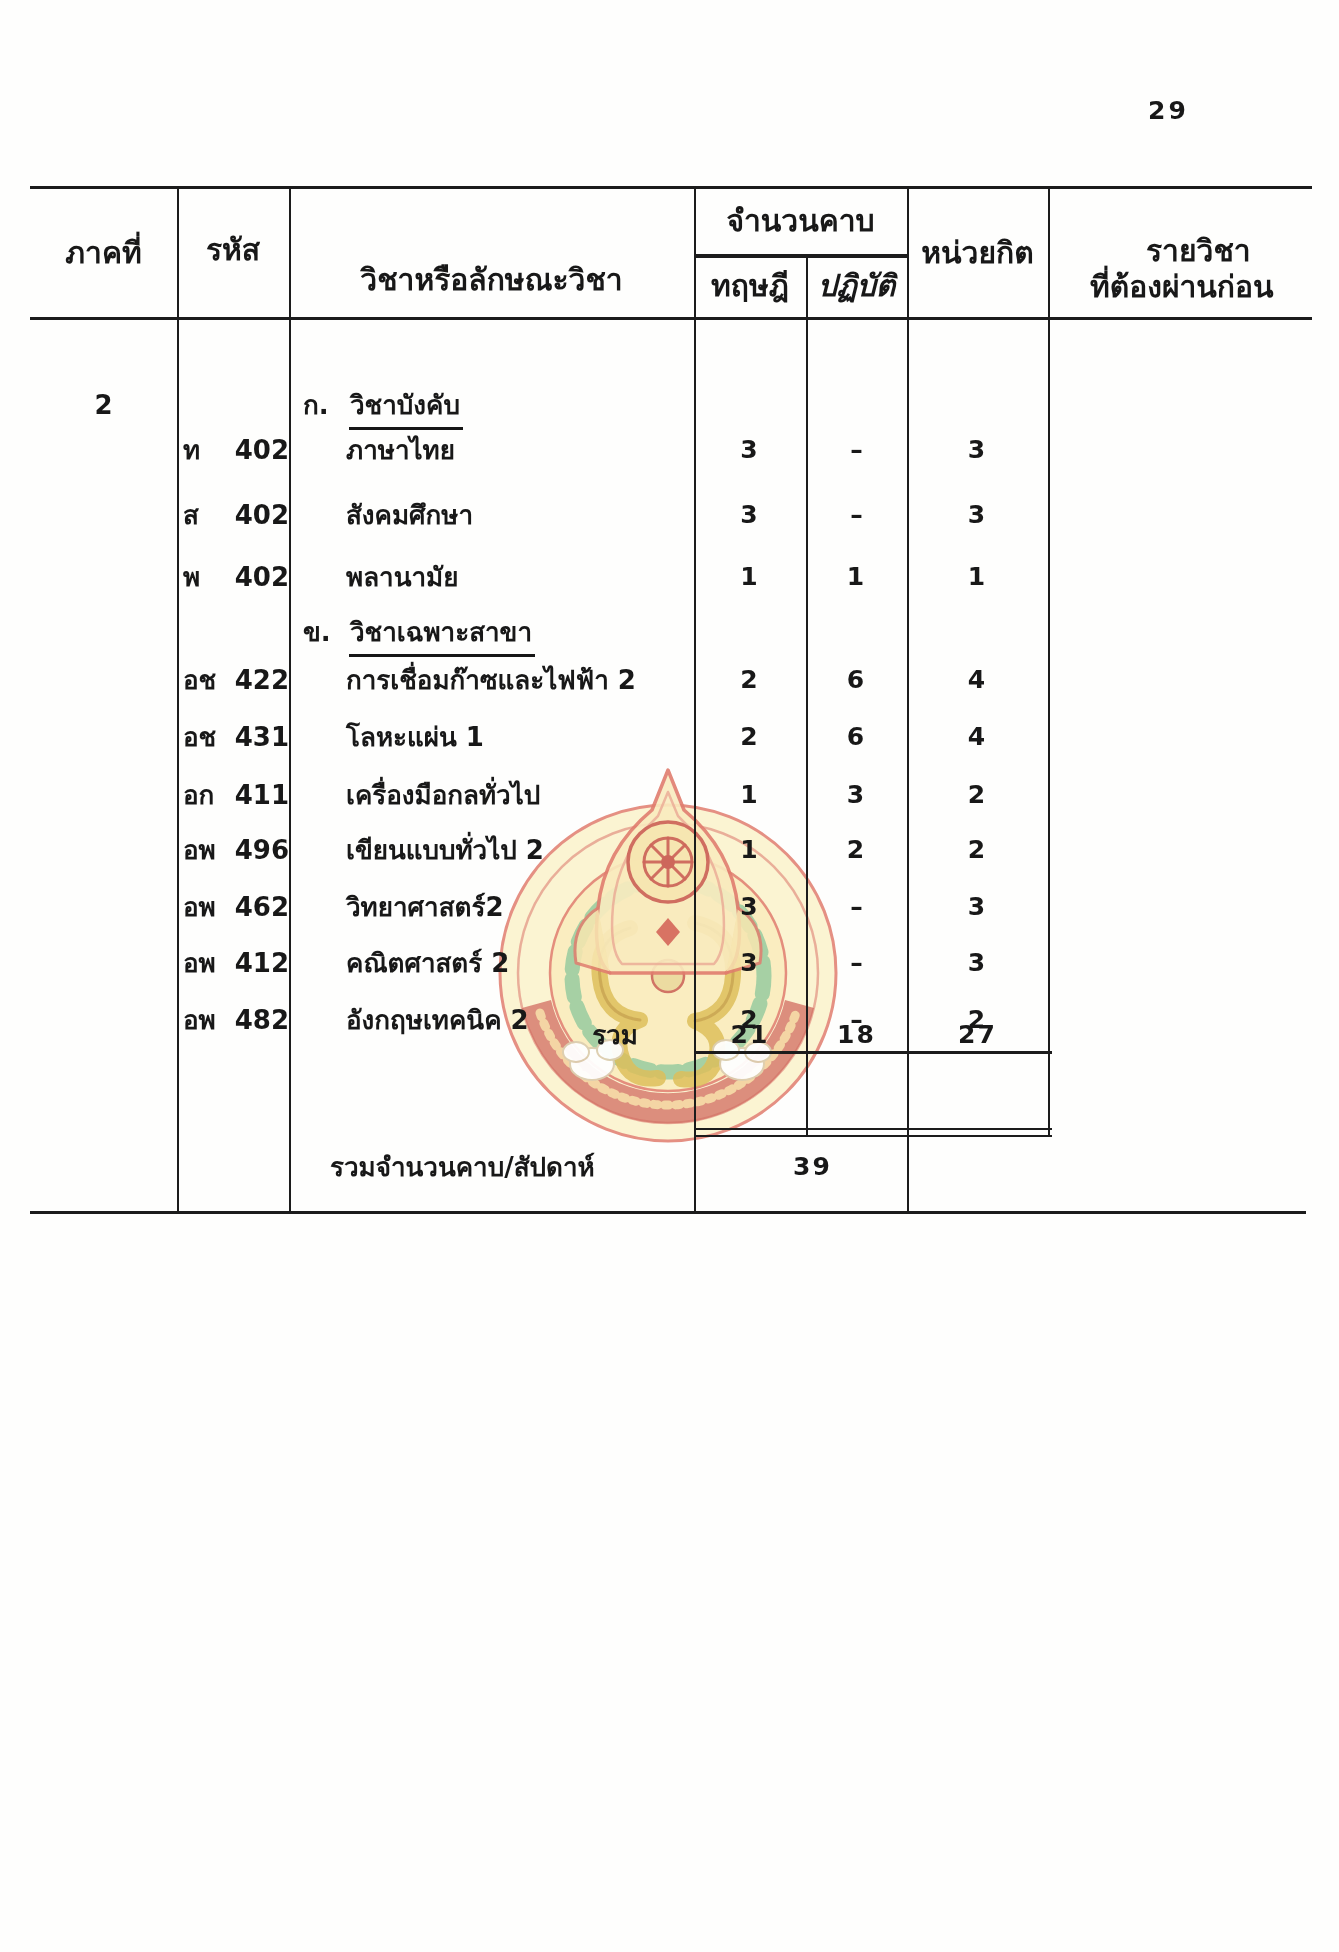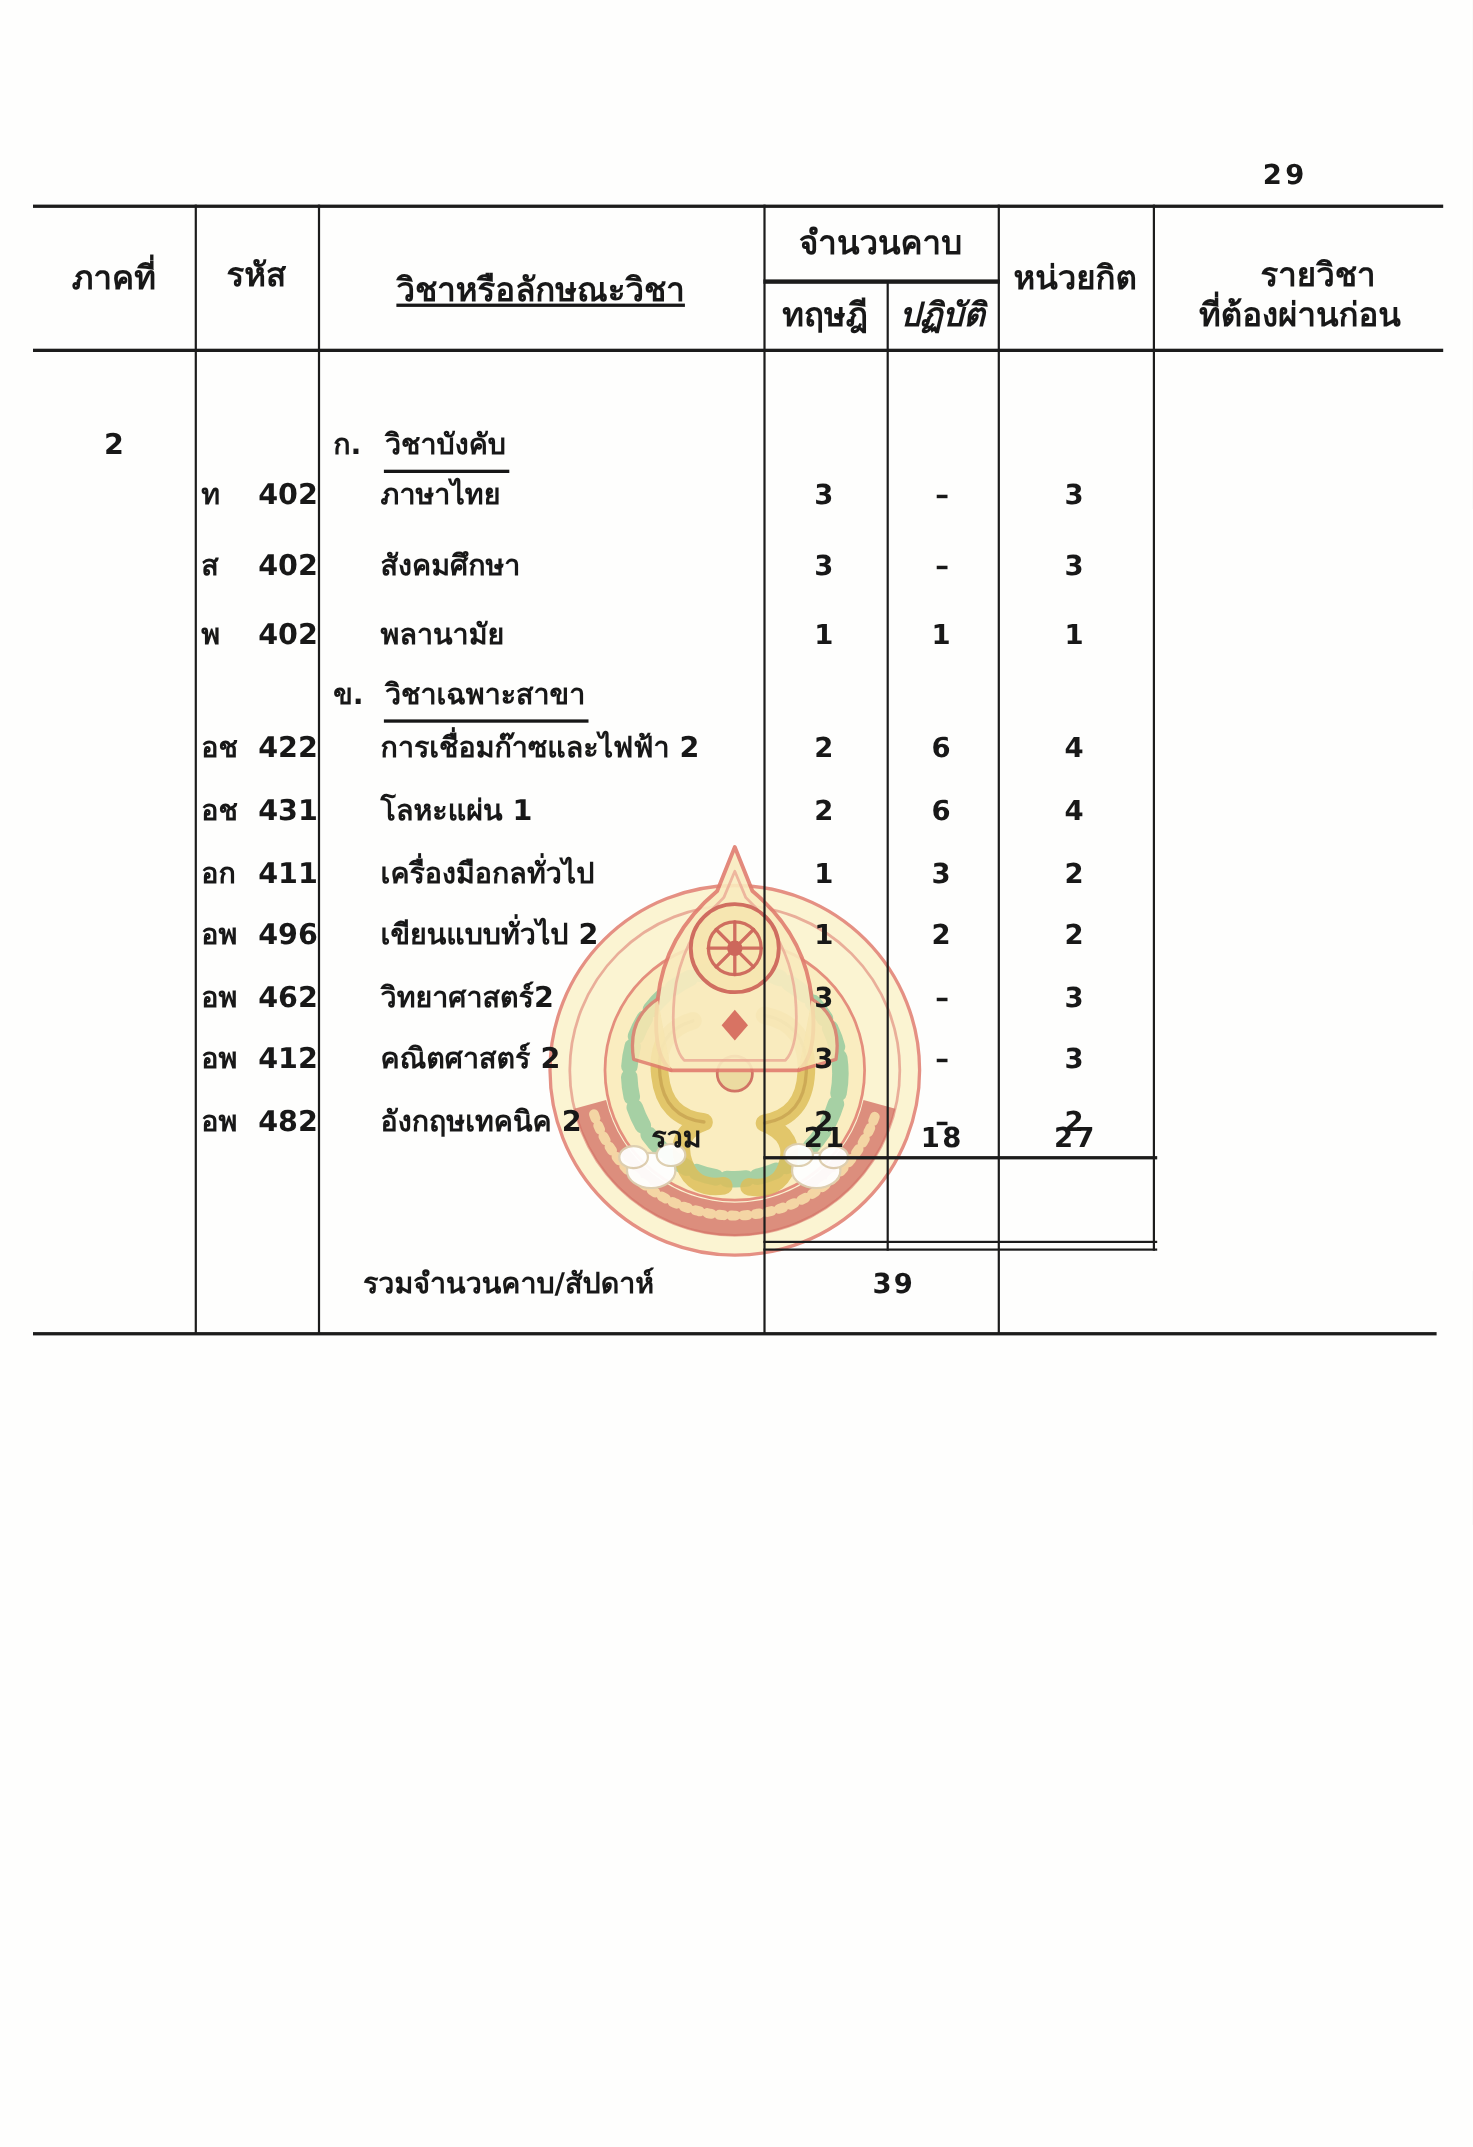--- a/index.html
+++ b/index.html
@@ -2,21 +2,21 @@
 <html><head>
 <meta charset="utf-8">
 <style>
   html,body{margin:0;padding:0;background:#e8e8e8;}
   .page{position:relative;width:1339px;height:1952px;background:#fefefd;overflow:hidden;
         font-family:"DejaVu Sans",sans-serif;color:#181818;}
   
   .hline,.vline{position:absolute;background:#1c1c1c;z-index:1;}
   .hline{height:2.6px;}
   .vline{width:2.4px;}
-  .pageno{position:absolute;z-index:2;font-size:25px;font-weight:600;letter-spacing:3px;margin-top:48px;}
+  .pageno{position:absolute;z-index:2;font-size:25px;font-weight:600;letter-spacing:3px;}
   
   .hcell{position:absolute;z-index:2;display:flex;align-items:center;justify-content:center;
          font-weight:600;font-size:30px;text-align:center;}
   .hcell.two{flex-direction:column;align-items:flex-start;justify-content:center;line-height:36px;}
   
   .row{position:absolute;left:0;top:0;width:1339px;height:40px;z-index:2;font-weight:600;font-size:26px;}
   .row span{position:absolute;display:block;line-height:40px;white-space:nowrap;}
   .code{left:183px;width:106px;display:flex !important;justify-content:space-between;}
   .code i{font-style:normal;}
   .subj{left:346px;}
@@ -98,21 +98,21 @@
 
   <div class="vline" style="left:177px;top:186px;height:1026px;"></div>
   <div class="vline" style="left:289px;top:186px;height:1026px;"></div>
   <div class="vline" style="left:694px;top:186px;height:1026px;"></div>
   <div class="vline" style="left:806px;top:256px;height:881px;"></div>
   <div class="vline" style="left:907px;top:186px;height:1026px;"></div>
   <div class="vline" style="left:1048px;top:186px;height:951px;"></div>
 
   <div class="hcell" style="left:30px;top:187px;width:147px;height:130px;">ภาคที่</div>
   <div class="hcell" style="left:177px;top:187px;width:112px;height:124px;">รหัส</div>
-  <div class="hcell" style="left:289px;top:187px;width:405px;height:152px;text-decoration:underline;">วิชาหรือลักษณะวิชา</div>
+  <div class="hcell" style="left:289px;top:203px;width:405px;height:152px;">วิชาหรือลักษณะวิชา</div>
   <div class="hcell" style="left:694px;top:187px;width:213px;height:66px;">จำนวนคาบ</div>
   <div class="hcell" style="left:694px;top:256px;width:112px;height:59px;text-align:right;">ทฤษฎี</div>
   <div class="hcell" style="left:806px;top:256px;width:101px;height:59px;font-style:italic;">ปฏิบัติ</div>
   <div class="hcell" style="left:907px;top:187px;width:141px;height:130px;">หน่วยกิต</div>
   <div class="hcell two" style="left:1084px;top:187px;width:264px;height:164px;">
     <span style="padding-left:62px;">รายวิชา</span>
     <span style="padding-left:6px;">ที่ต้องผ่านก่อน</span>
   </div>
 
   <div class="term-value" style="top:385px;">2</div>

